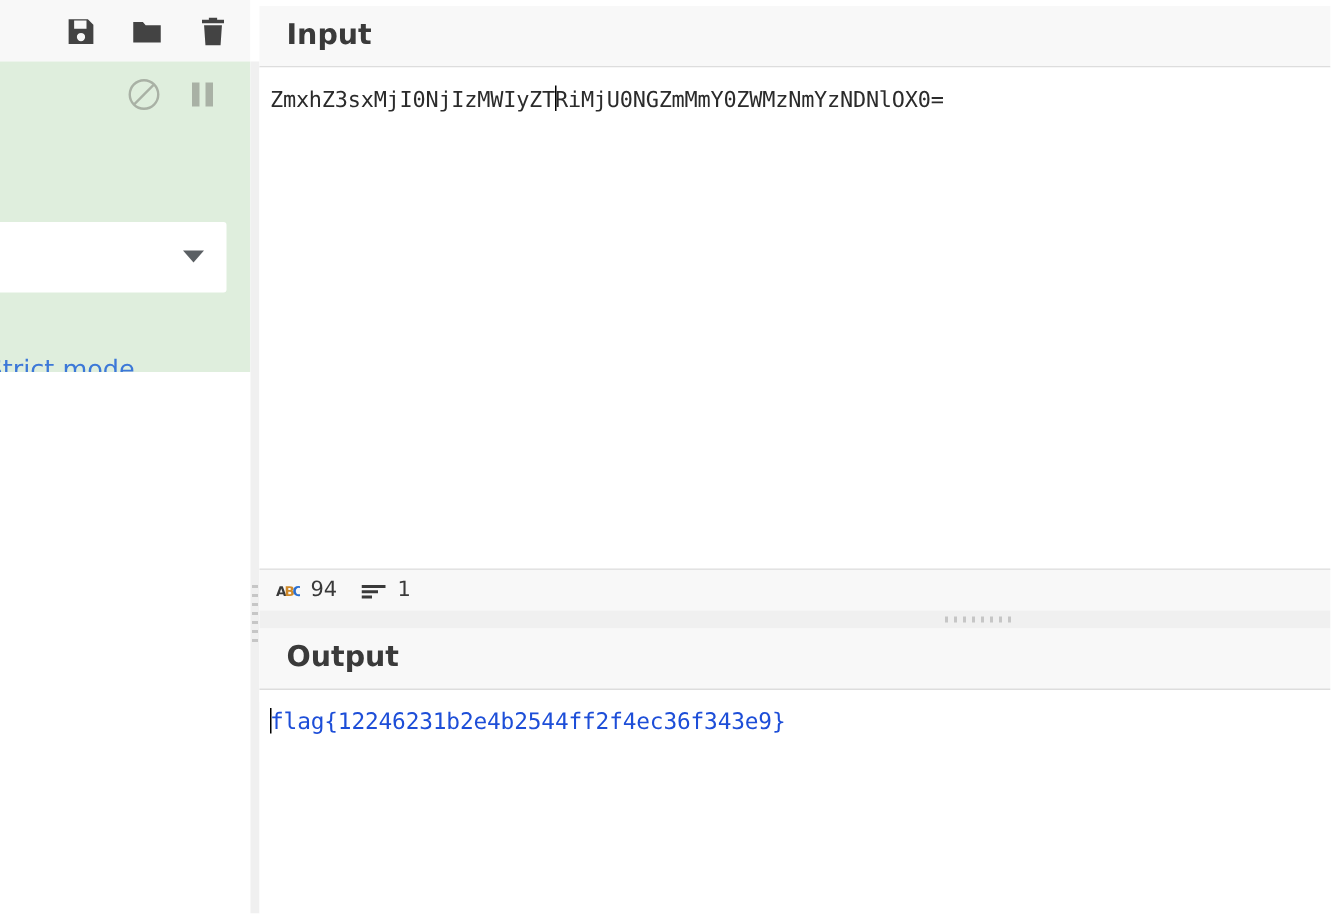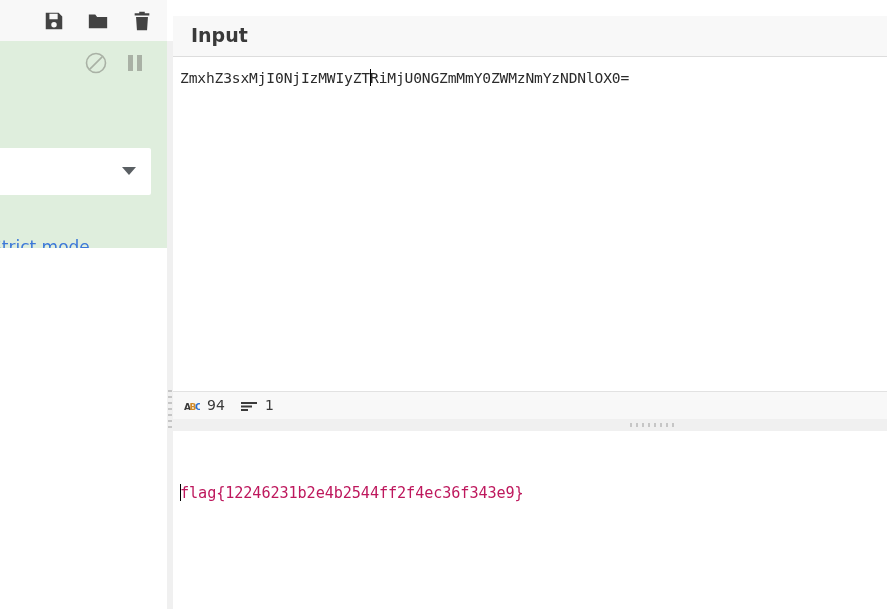--- a/index.html
+++ b/index.html
@@ -146,21 +146,21 @@
     position: absolute;
     left: 167px; top: 0;
     width: 6px;
     height: 41px;
     background: #ffffff;
   }
 
   
   #right-column {
     position: absolute;
-    left: 173px; top: 16px;
+    left: 173px; top: 4px;
     width: 714px;
     height: 464px;
     background: #ffffff;
   }
 
   .panel-title-bar {
     position: absolute;
     left: 0;
     width: 714px;
     height: 41px;
@@ -264,21 +264,21 @@
     background: #ffffff;
     overflow: hidden;
   }
   #output-text {
     position: absolute;
     left: 7px;
     top: 12px;
     font-family: "DejaVu Sans Mono", monospace;
     font-size: 15.2px;
     letter-spacing: -0.1px;
-    color: #be185d;
+    color: #1d4ed8;
     white-space: pre;
   }
 </style>
 </head>
 <body>
 
 <div id="left-column">
 
   <div id="recipe-toolbar">
     <div id="recipe-toolbar-icons">
@@ -367,18 +367,21 @@
       </svg>
       <span class="status-val">1</span>
     </div>
 
   </div>
 
   <div id="horizontal-splitter">
     <div id="horizontal-splitter-grip"></div>
   </div>
 
+  <div id="output-title-bar" class="panel-title-bar">
+    <span class="panel-title">Output</span>
+  </div>
 
   <div id="output-editor">
     <div id="output-text"><span class="caret"></span>flag{12246231b2e4b2544ff2f4ec36f343e9}</div>
   </div>
 
 </div>
 
 </body></html>

